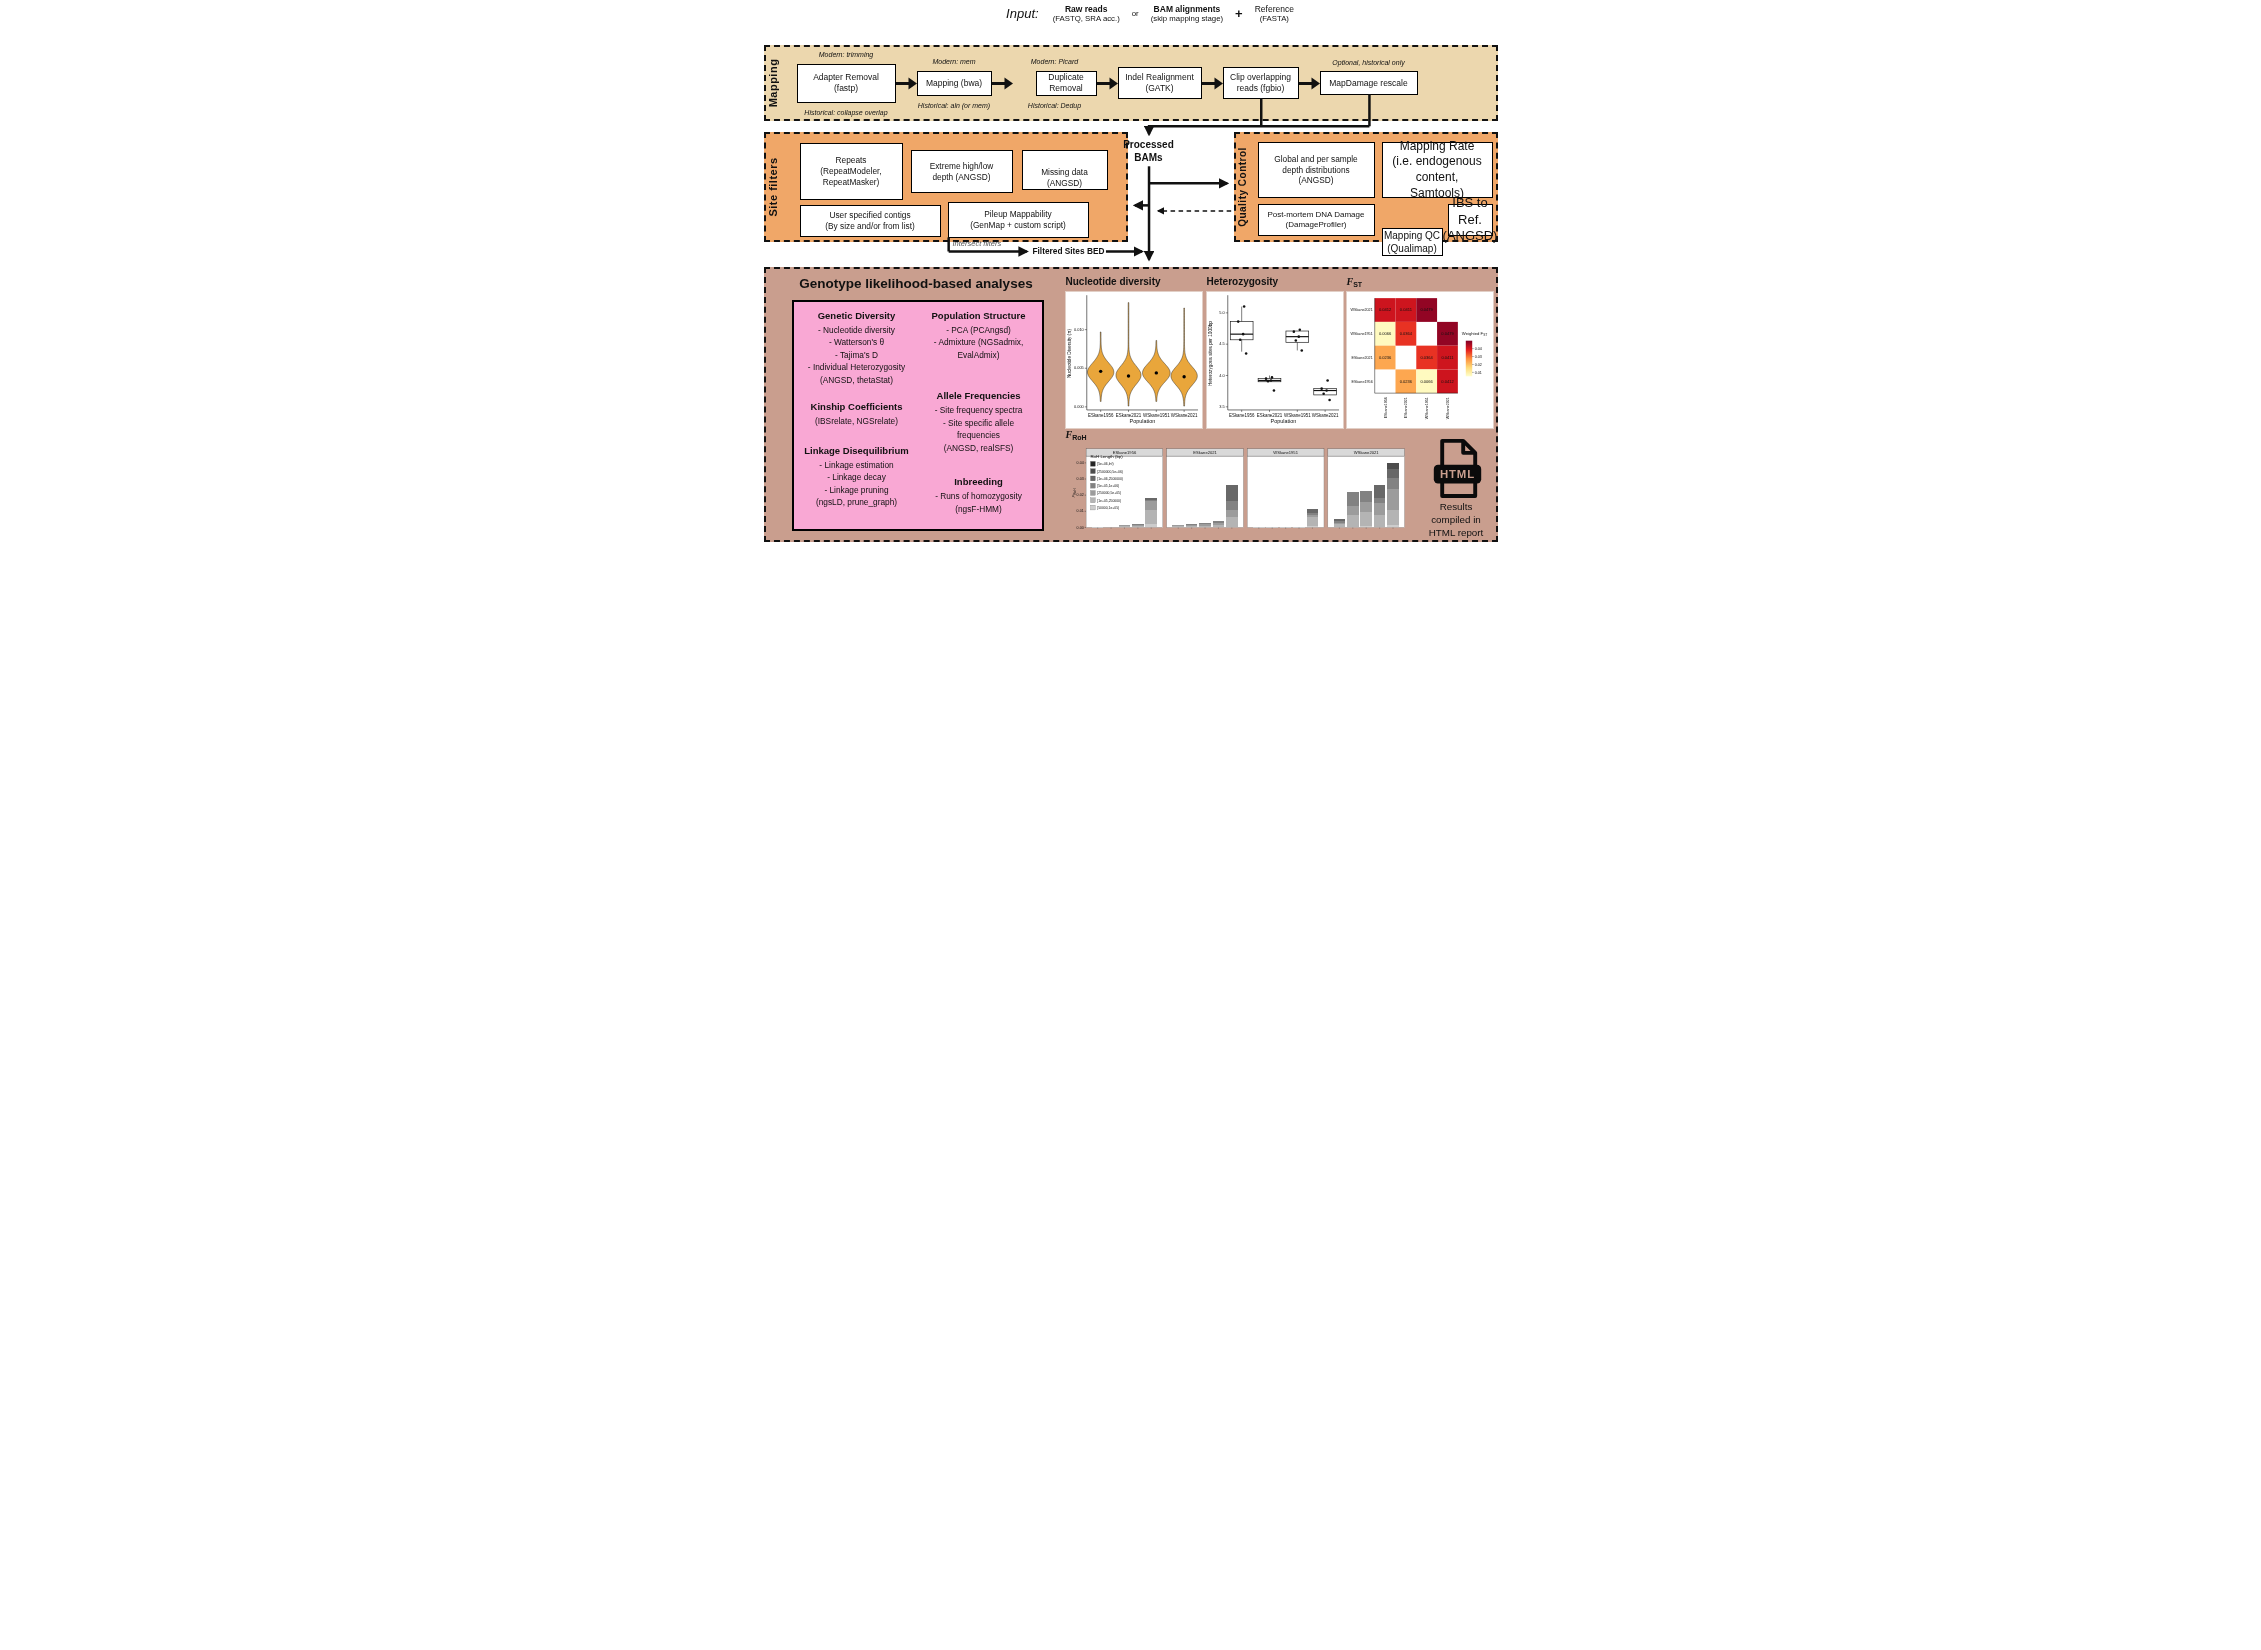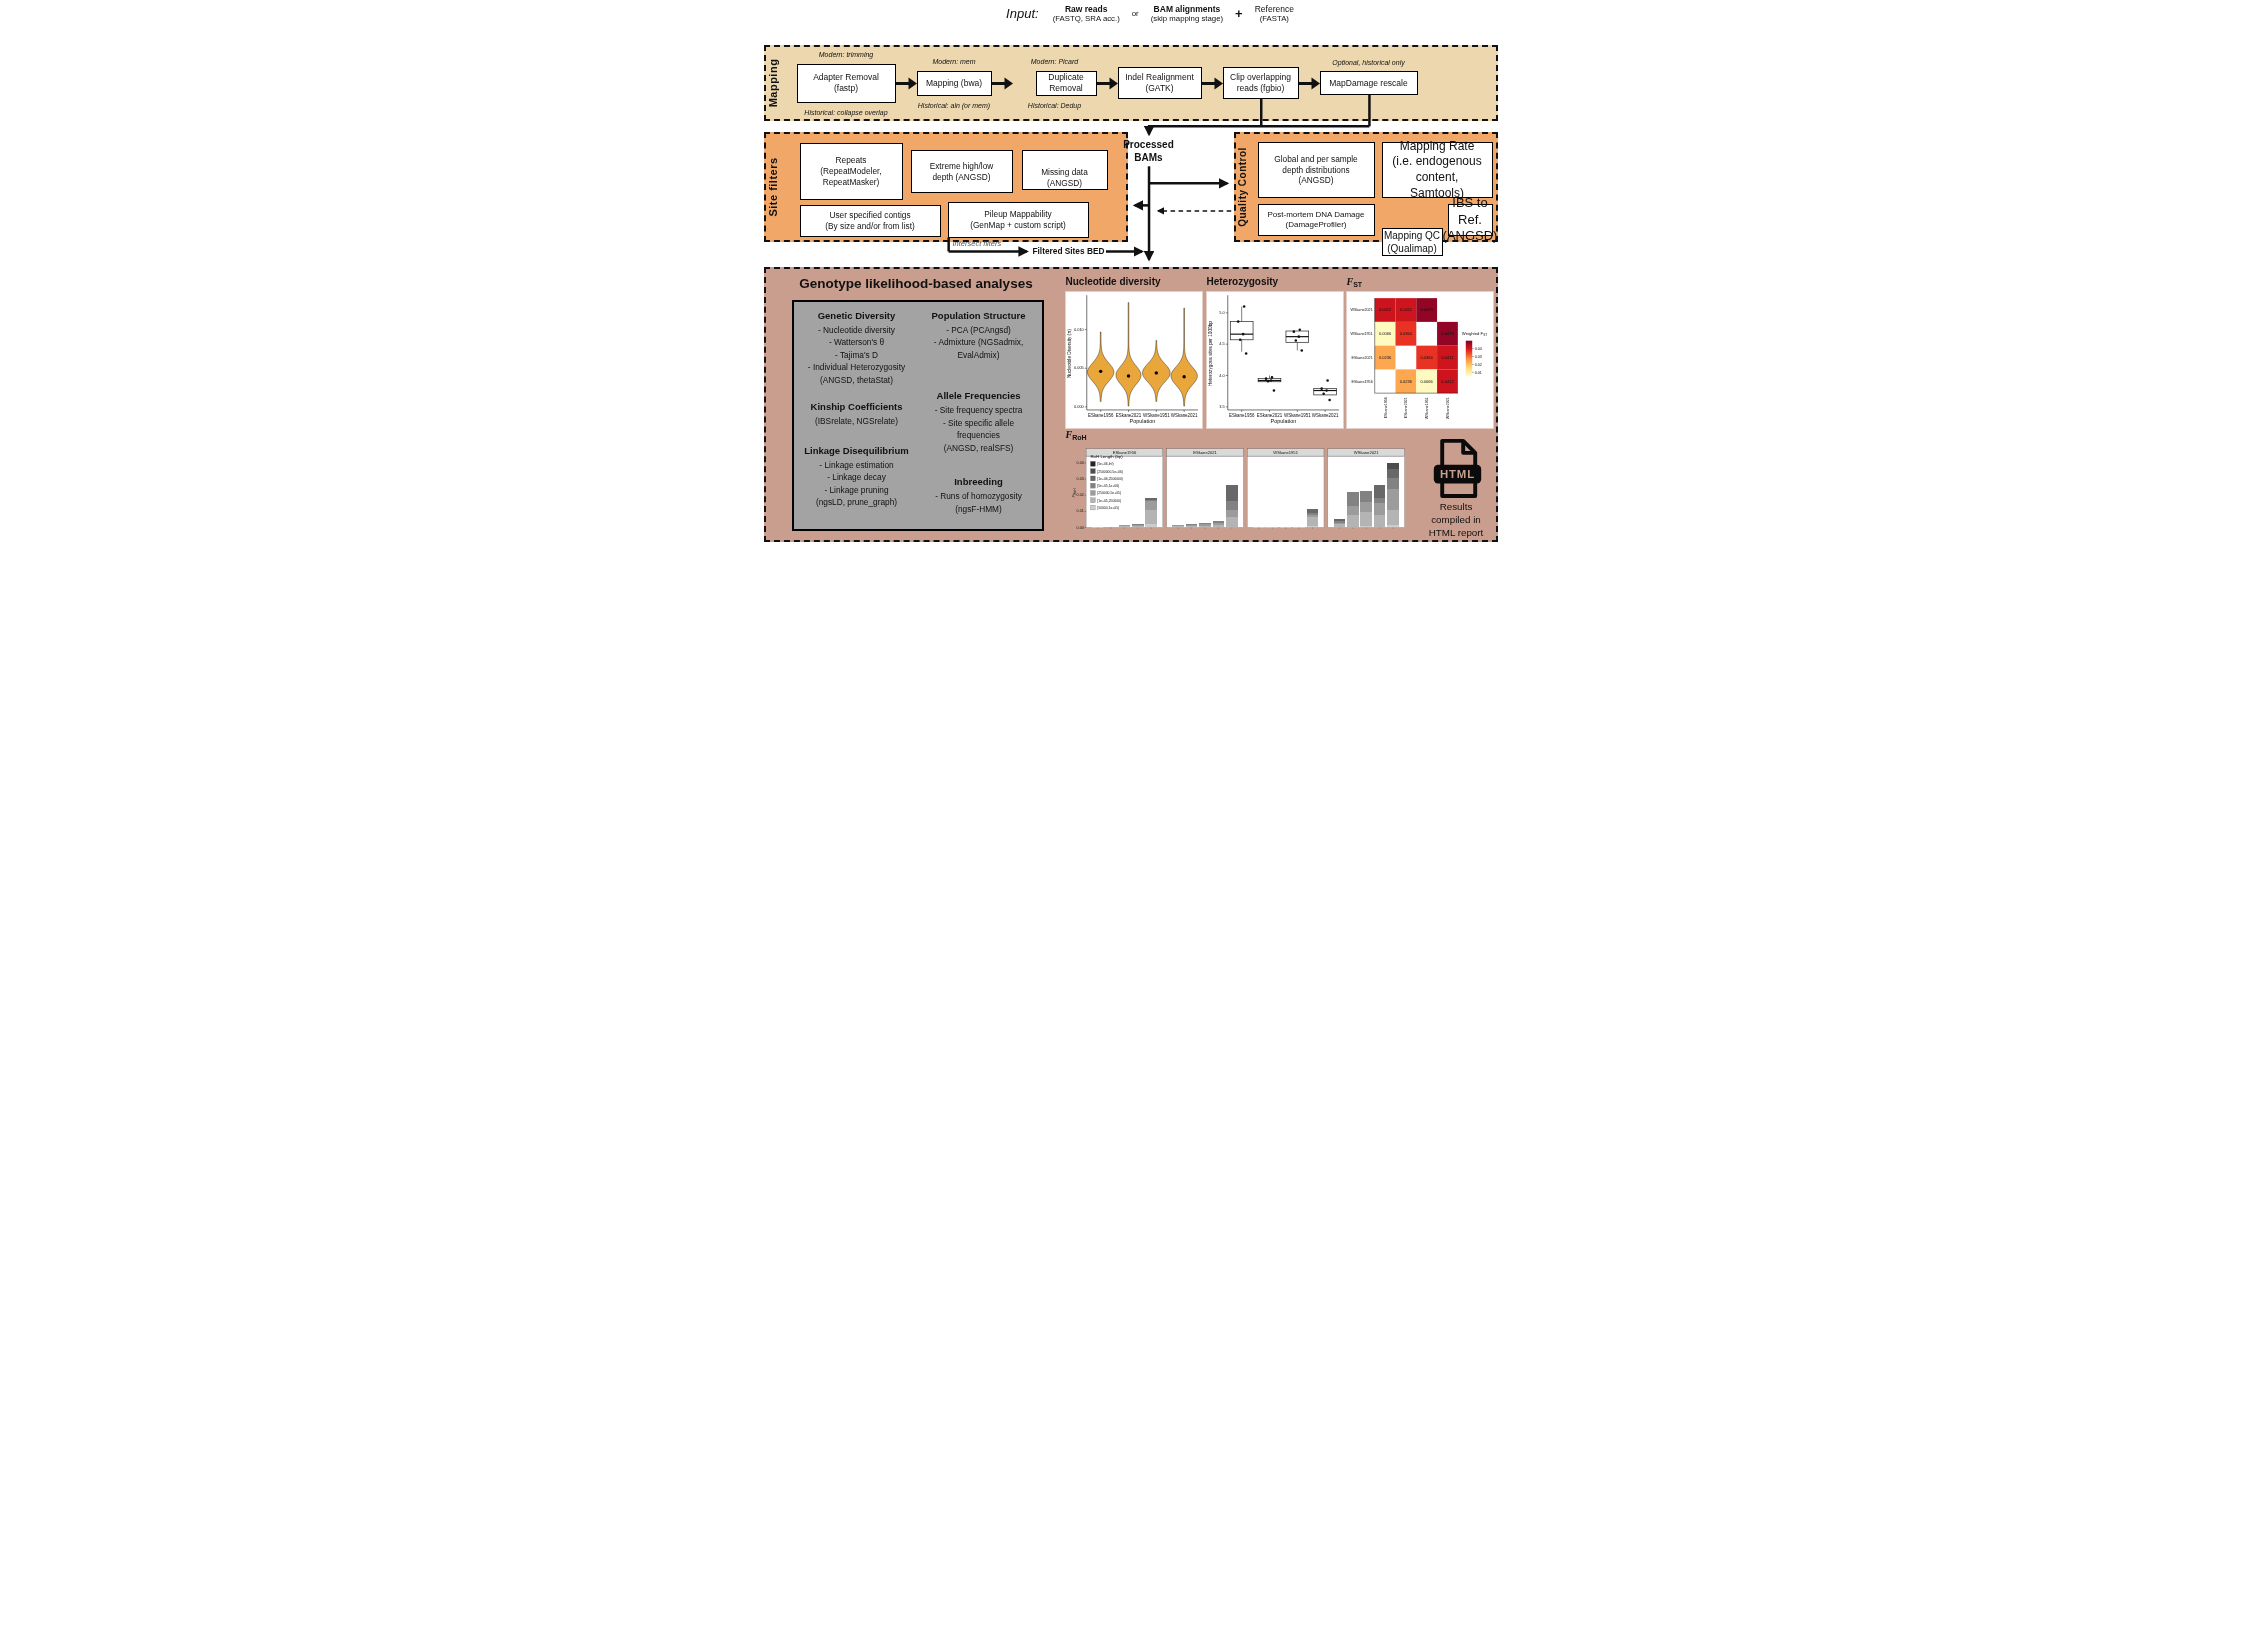--- a/index.html
+++ b/index.html
@@ -211,21 +211,21 @@
     <div>Processed</div>
     <div>BAMs</div>
   </div>
   <div class="flow-text" style="left:199px;top:239px;font-style:italic;font-size:7.5px;color:#555;">Intersect filters</div>
   <div class="flow-text" style="left:279px;top:246px;font-weight:bold;font-size:8.3px;">Filtered Sites BED</div>
 
   <div class="band" style="left:10px;top:267px;width:734px;height:275px;background:var(--analyses_band);">
 
     <div style="position:absolute;left:15px;top:7px;width:271px;text-align:center;font-weight:bold;font-size:13.5px;">Genotype likelihood-based analyses</div>
 
-    <div style="position:absolute;left:26px;top:31px;width:252px;height:231px;background:#a3a3a3;border:2px solid #000;box-sizing:border-box;display:flex;padding:8px 2px;">
+    <div style="position:absolute;left:26px;top:31px;width:252px;height:231px;background:#f9a8d4;border:2px solid #000;box-sizing:border-box;display:flex;padding:8px 2px;">
       <div style="width:50%;">
         <div class="grp">
           <div class="grp-title">Genetic Diversity</div>
           <div class="grp-line">- Nucleotide diversity</div>
           <div class="grp-line">- Watterson's θ</div>
           <div class="grp-line">- Tajima's D</div>
           <div class="grp-line">- Individual Heterozygosity</div>
           <div class="grp-line">(ANGSD, thetaStat)</div>
         </div>
         <div class="grp" style="margin-top:15px;">

